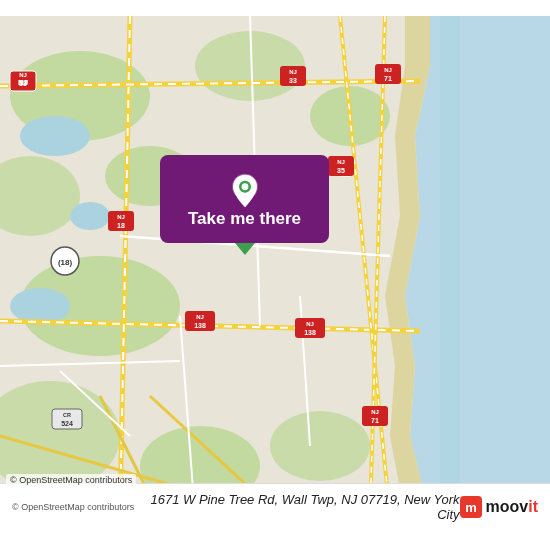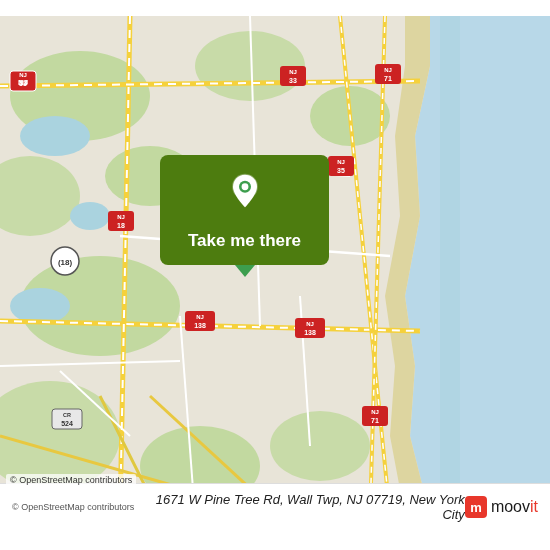--- a/index.html
+++ b/index.html
@@ -50,21 +50,21 @@
     }
 
     #moovit-logo {
       display: flex;
       align-items: center;
       gap: 4px;
     }
 
     #moovit-logo-text {
       font-size: 16px;
-      font-weight: normal;
+      font-weight: bold;
       color: #1a1a1a;
     }
 
     #moovit-logo-text span {
       color: #e8372b;
     }
 
     
     #osm-attr {
       position: absolute;
@@ -83,27 +83,27 @@
       position: absolute;
       top: 155px;
       left: 160px;
       z-index: 20;
       display: flex;
       flex-direction: column;
       align-items: center;
     }
 
     #take-me-there-box {
-      background: #4d7c0f;
+      background: #701a75;
       border-radius: 8px;
       padding: 18px 28px 14px 28px;
       display: flex;
       flex-direction: column;
       align-items: center;
-      gap: 22px;
+      gap: 0;
       cursor: pointer;
     }
 
     #pin-icon {
       width: 36px;
       height: 36px;
     }
 
     #take-me-there-label {
       color: #fff;

